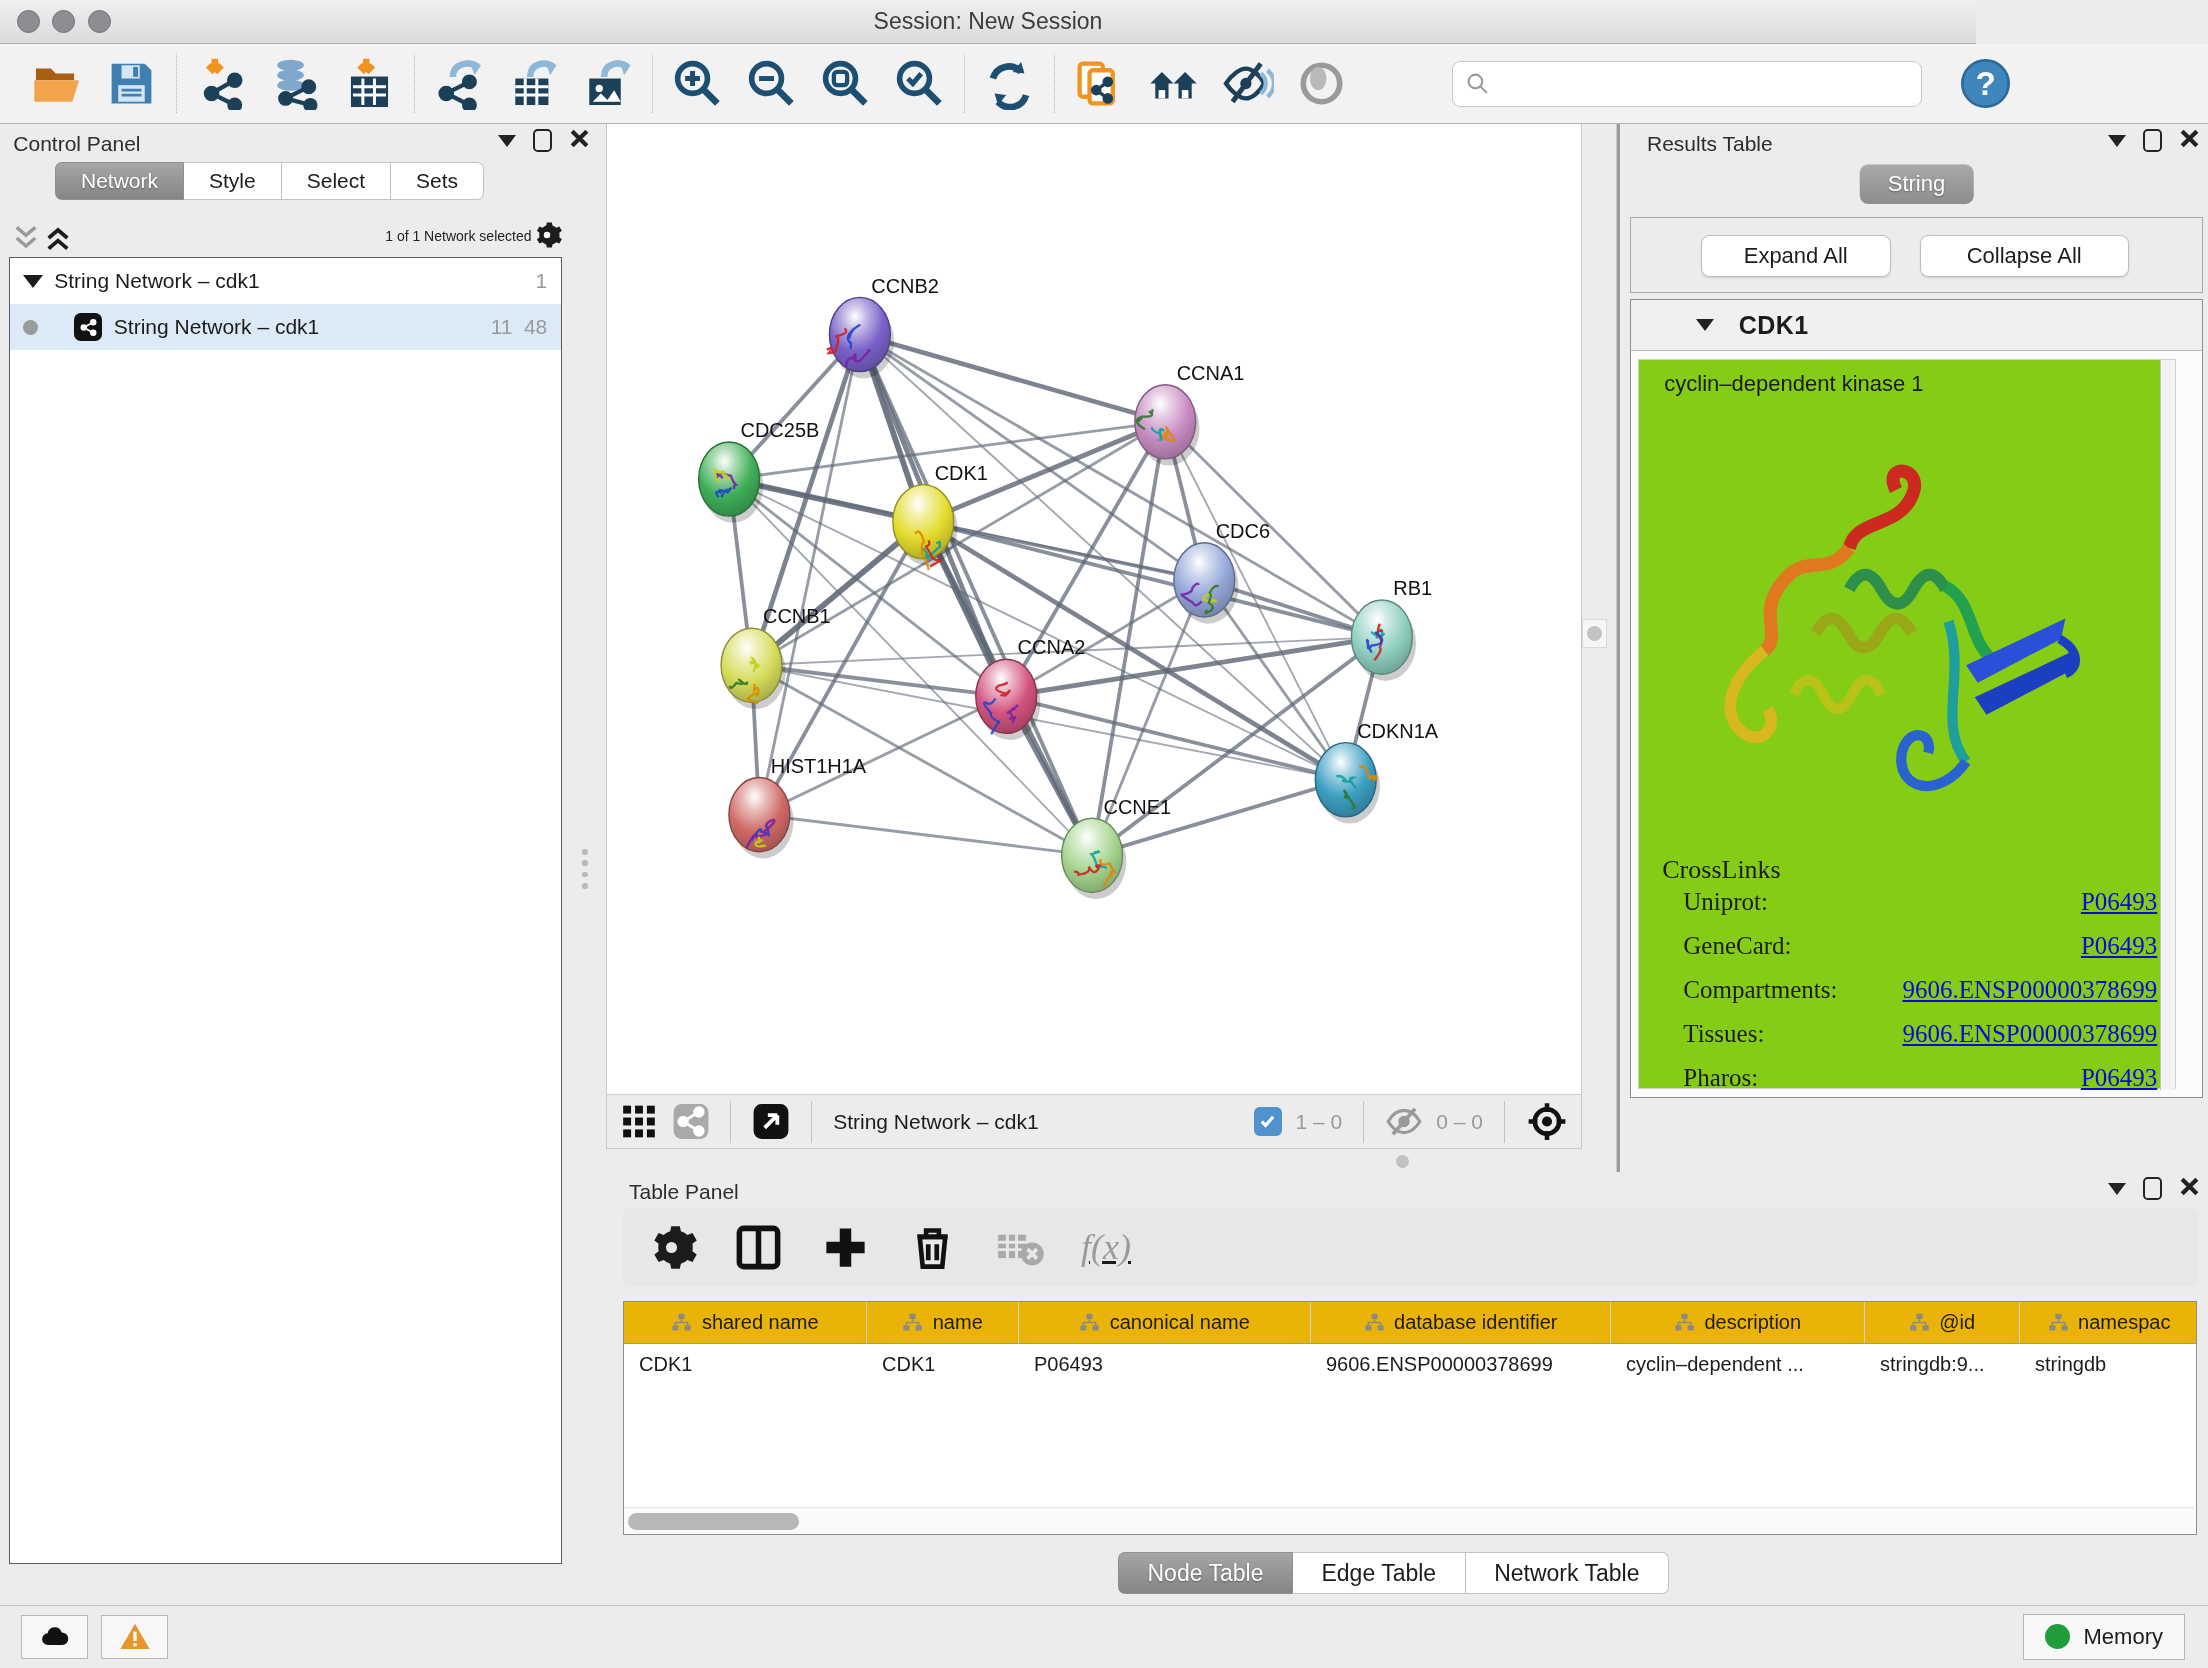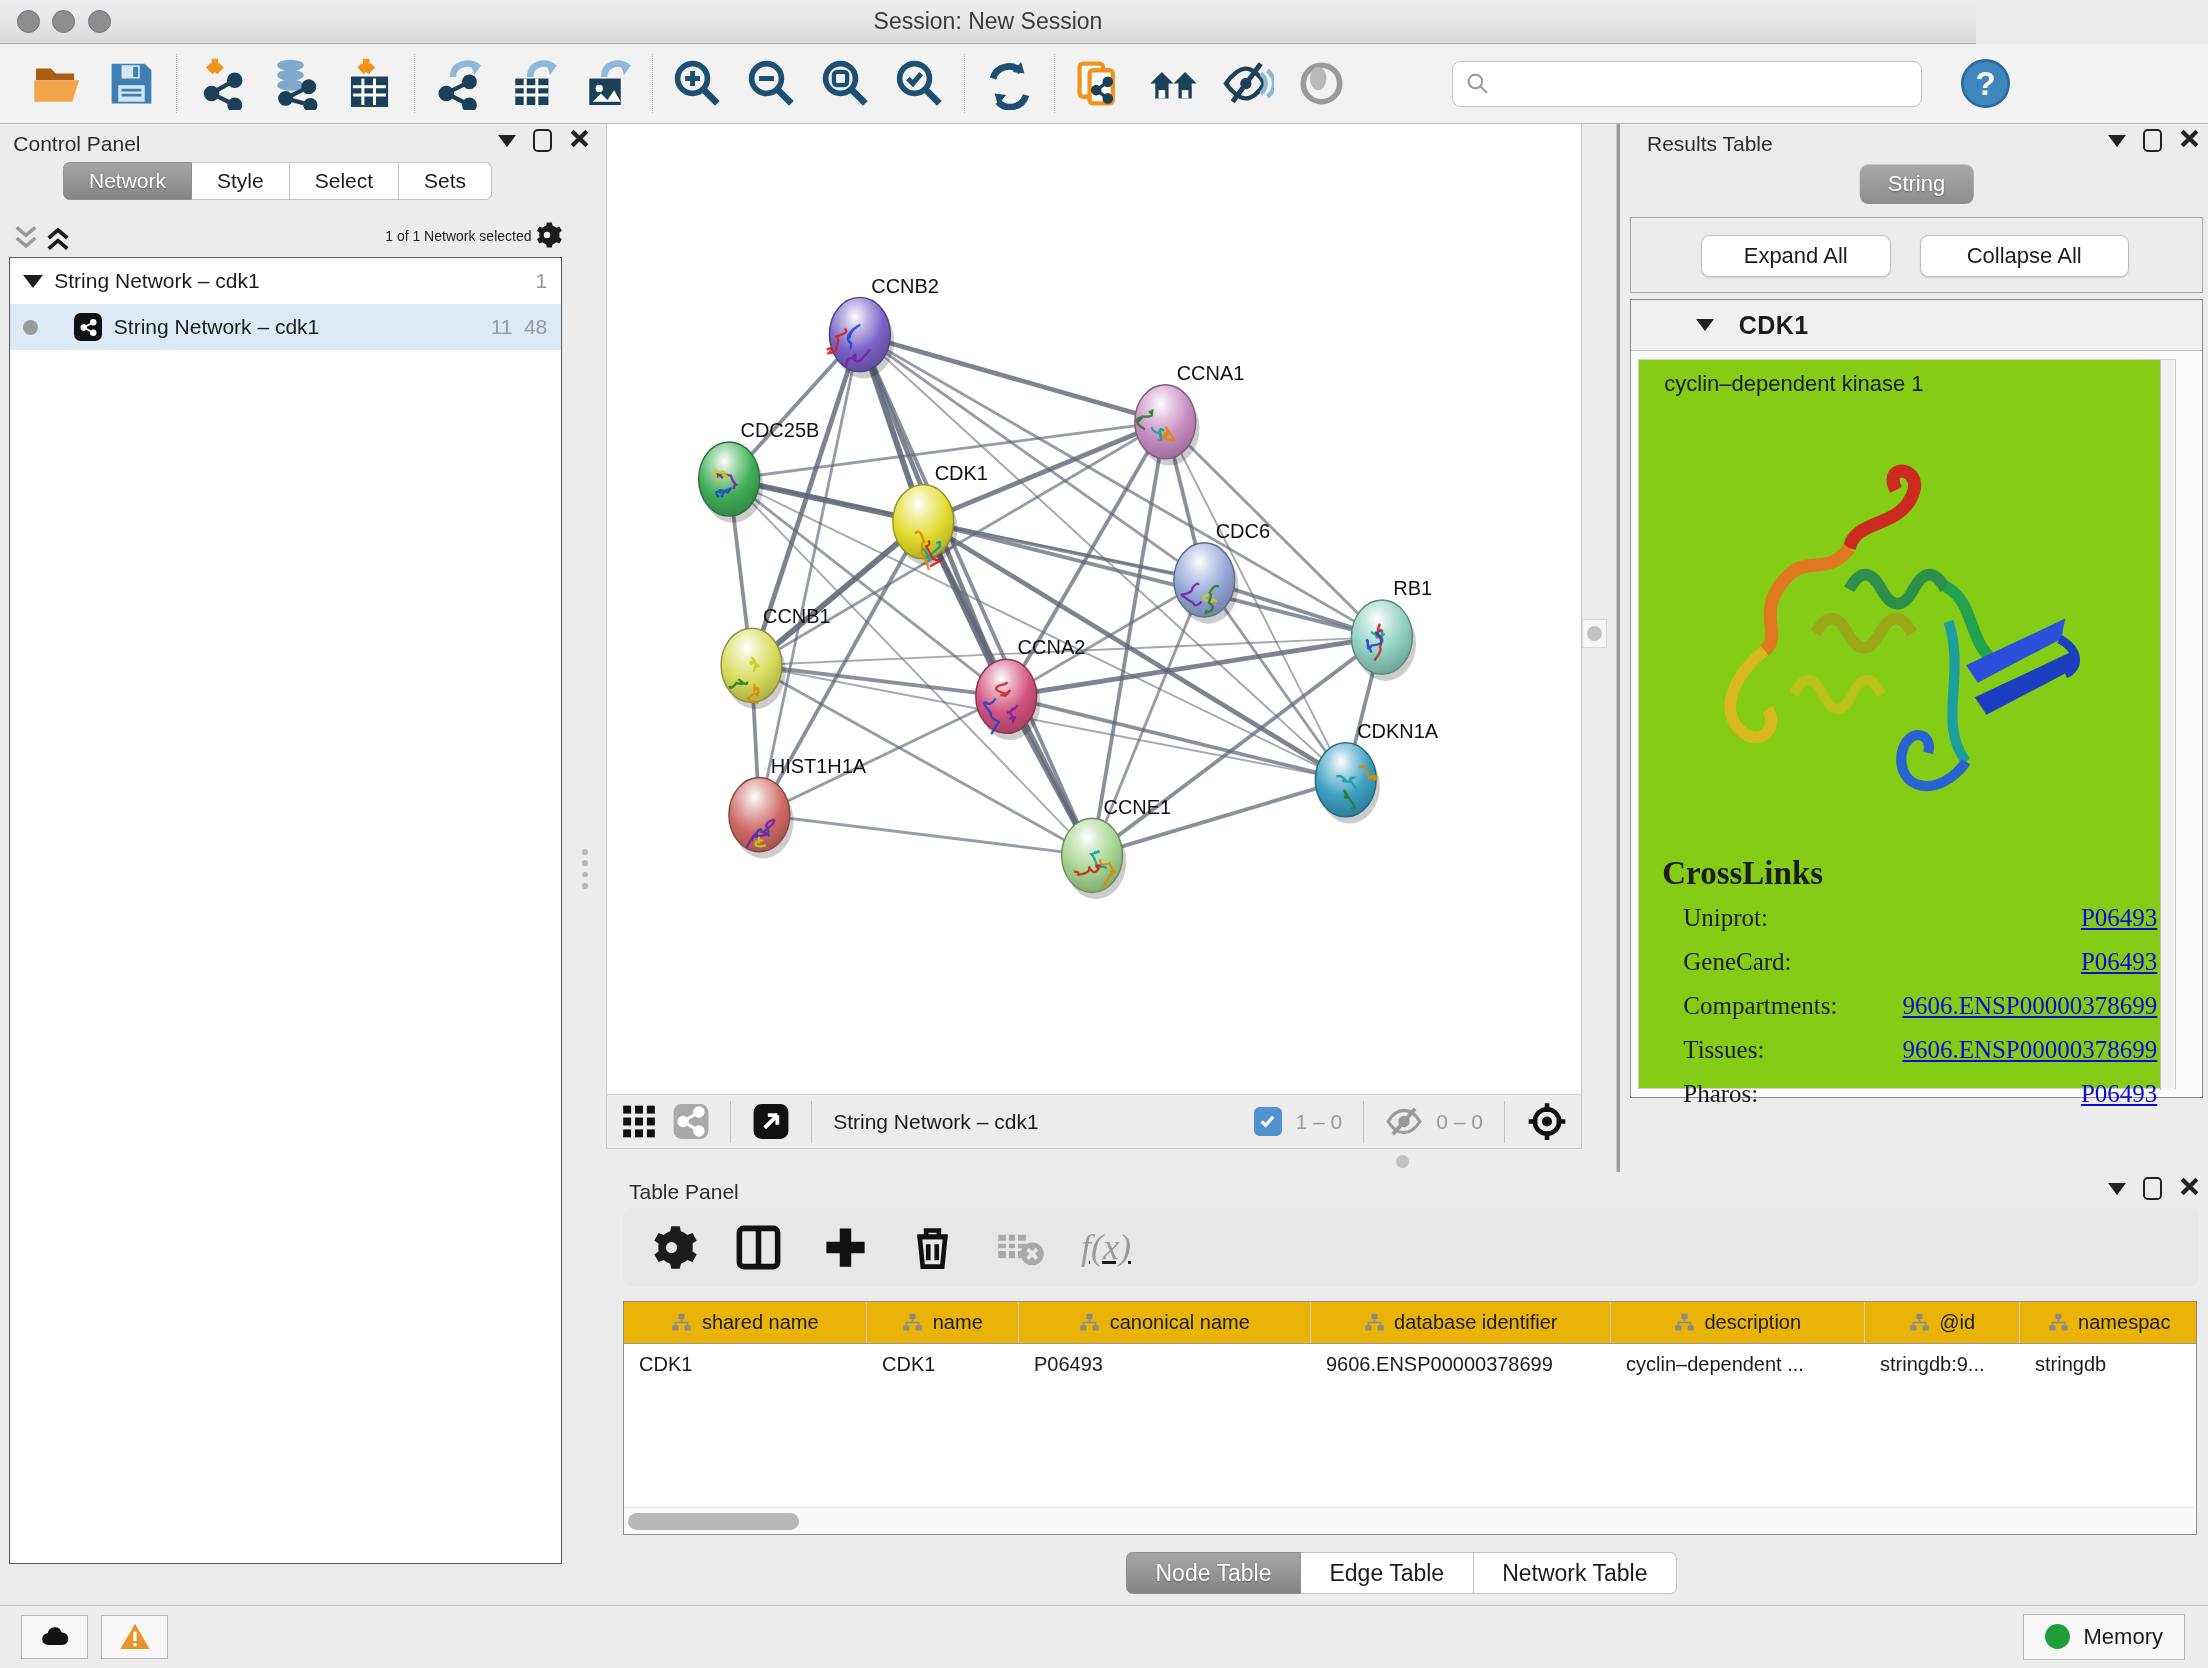--- a/index.html
+++ b/index.html
@@ -35,21 +35,21 @@
   .closex svg { width:21px; height:21px; }
 
   .main { position:absolute; left:0; top:124px; width:2208px; height:1482px; background:#ececec; }
 
   
   .control-panel { position:absolute; left:0; top:0; width:599px; height:1482px; }
   .control-panel .panelheader { padding-left:13.3px; }
   .cp-tabs { position:absolute; left:55px; top:38px; display:flex; }
   .tabbtn { height:38px; padding:0 25px; display:flex; align-items:center; justify-content:center;
     background:#fff; border:1px solid #c3c3c3; border-left:none; font-size:21px; }
-  .tabbtn:first-child { border-left:1px solid #c3c3c3; border-radius:6.7px 0 0 6.7px;margin-left:8px; }
+  .tabbtn:first-child { border-left:1px solid #c3c3c3; border-radius:6.7px 0 0 6.7px; }
   .tabbtn:last-child { border-radius:0 6.7px 6.7px 0; }
   .tabbtn.active { background:linear-gradient(#a6a6a6,#858585); color:#fff; text-shadow:0 1px 1.9px rgba(0,0,0,.35); border-color:#8f8f8f; }
   .cp-listheader { position:absolute; left:9.5px; top:91px; width:552px; height:42px; display:flex; align-items:center; }
   .cp-listheader .chev { width:32px; height:28.5px; }
   .cp-count { flex:1; text-align:right; font-size:14px; color:#222; }
   .gearbtn svg { width:30px; height:30px; }
   .cp-listbox { position:absolute; left:8.6px; top:133px; width:553px; height:1307px; background:#fff; border:1.9px solid #5a5a5a; }
   .net-row { height:46px; display:flex; align-items:center; font-size:21px; gap:11.4px; padding:0 13.3px; }
   .net-row .spacer { flex:1; }
   .net-row.selected { background:#dce9f7; }
@@ -89,21 +89,21 @@
   .rp-btnbox { position:absolute; left:5.7px; top:93px; width:573px; height:76px; background:#ececec; border:1.9px solid #a8a8a8; }
   .rp-btn { position:absolute; top:17px; height:42px; background:#fff; border:1px solid #bdbdbd; border-radius:8.6px;
     font-size:22px; display:flex; align-items:center; justify-content:center; box-shadow:0 1px 1.9px rgba(0,0,0,.12); }
   .cdk-box { position:absolute; left:5.7px; top:175px; width:573px; height:799px; background:#fbfbfb; border:1.9px solid #8d8d8d; }
   .cdk-head { height:51px; background:#f0f0f0; border-bottom:1px solid #bbb; display:flex; align-items:center; gap:25px; padding-left:65px; }
   .cdk-name { font-size:25px; font-weight:bold; letter-spacing:0.5px; }
   .cdk-inner { position:absolute; left:7.6px; top:59px; width:538px; height:730px; background:#84cc16; border:1px solid #cfcfcf; }
   .cdk-desc { padding:11.4px 0 9.5px 25px; font-size:22px; border-bottom:0; }
   .proteinimg { position:absolute; left:38px; top:86px; width:438px; height:380px; }
   .crosslinks { position:absolute; left:23px; top:495px; width:495px; font-family:"Liberation Serif", serif; }
-  .cl-head { font-size:33px; font-weight:bold; margin-bottom:12px; }
+  .cl-head { font-size:26px; font-weight:normal; margin-bottom:3px; }
   .cl-row { display:flex; font-size:25px; margin-bottom:16px;justify-content:space-between; }
   .cl-label { width:200px; padding-left:21px; }
   .cl-row a { color:#0a0ad6; text-decoration:underline; }
   .cdk-scroll { position:absolute; right:0; top:0; width:15px; height:730px; background:#f2f2f2; border-left:1px solid #c2c2c2; }
 
   
   .table-panel { position:absolute; left:606px; top:1048px; width:1603px; height:434px; background:#ececec; }
   .table-panel .panelheader { padding-left:23px; }
   .tp-toolbar { position:absolute; left:17px; top:36px; width:1576px; height:78px; background:#e7e7e7; border-radius:7.6px;
     display:flex; align-items:center; gap:36px; padding-left:23px;text-decoration:underline; }

